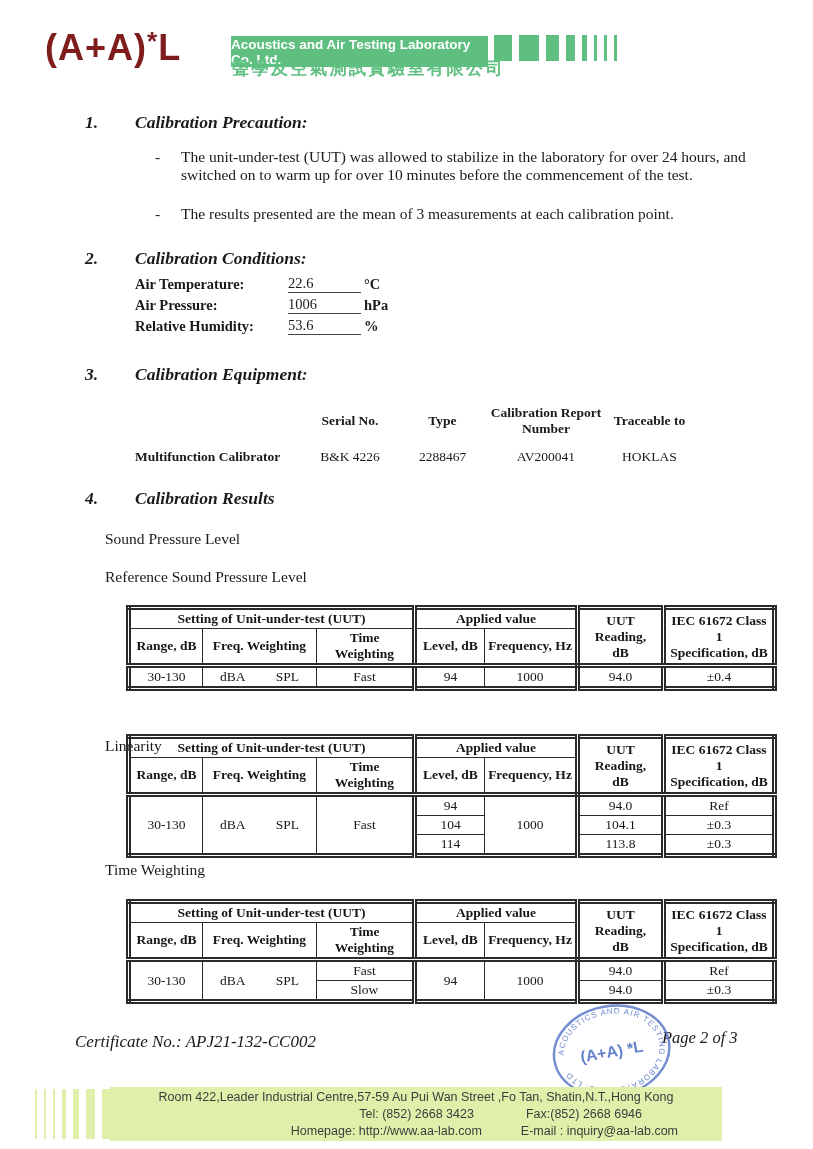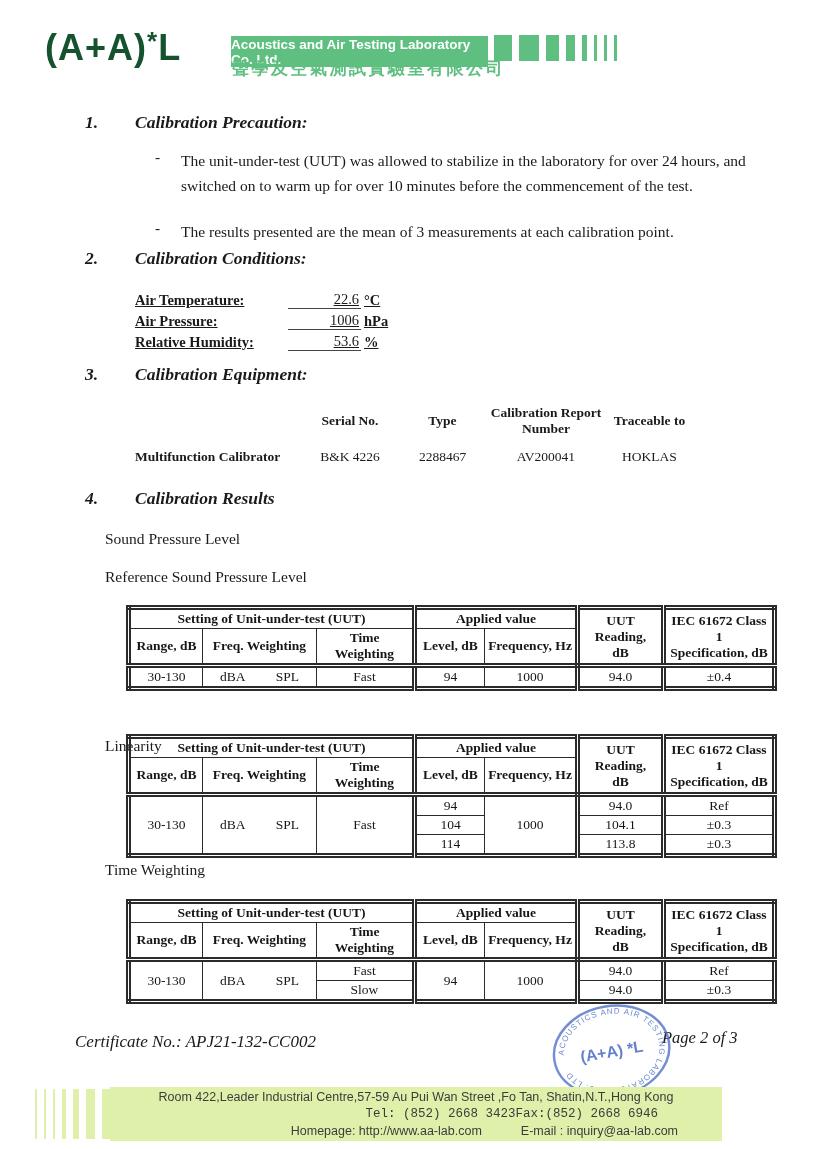--- a/index.html
+++ b/index.html
@@ -11,21 +11,21 @@
     margin: 0 auto;
     background: #ffffff;
     font-family: "Liberation Serif", serif;
     color: #1a1a1a;
     overflow: hidden;
   }
   
   .logo {
     position: absolute; left: 45px; top: 26px;
     font-family: "Liberation Sans", sans-serif;
-    font-weight: bold; font-size: 36px; color: #14532d; letter-spacing: 1px;
+    font-weight: bold; font-size: 36px; color: #7f1d1d; letter-spacing: 1px;
   }
   .logo .star { font-size: 26px; vertical-align: 10px; }
   .en-bar {
     position: absolute; left: 231px; top: 36px; width: 257px; height: 31px;
     background: #5fbf80; color: #ffffff;
     font-family: "Liberation Sans", sans-serif; font-weight: bold; font-size: 13.5px;
     display: flex; align-items: center; justify-content: center;
   }
   .zh-name {
     position: absolute; left: 232px; top: 57px;
@@ -35,26 +35,26 @@
   .hstripes { position: absolute; left: 494px; top: 35px; height: 26px; display: flex; gap: 7px; align-items: stretch; }
   .hstripes i { display: block; background: #5fbf80; }
   
   .sec-head { position: absolute; display: flex; font-weight: bold; font-style: italic; font-size: 17.5px; }
   .sec-head .num { width: 50px; }
   .body-text { font-size: 15.5px; }
   
   .bullets { position: absolute; left: 155px; top: 148px; width: 648px; }
   .bullet { display: flex; gap: 16px; margin-bottom: 21px; }
   .bullet .dash { width: 10px; }
-  .bullet p { flex: 1; line-height: 25px; }
-  
-  .conds { position: absolute; left: 135px; top: 288px; text-decoration: underline; }
+  .bullet p { flex: 1; line-height: 18px; }
+  
+  .conds { position: absolute; left: 135px; top: 272px; }
   .cond-row { display: flex; align-items: flex-end; height: 21px; font-size: 14.5px; }
   .cond-row .lbl { width: 153px; font-weight: bold; }
-  .cond-row .val { width: 73px; text-align: right; border-bottom: 1px solid #444; padding-right: 2px; }
+  .cond-row .val { width: 73px; text-align: left; border-bottom: 1px solid #444; padding-right: 2px; }
   .cond-row .unit { font-weight: bold; margin-left: 3px; }
   
   .equip { position: absolute; left: 135px; top: 400px; display: grid;
            grid-template-columns: 170px 90px 95px 112px 95px; font-size: 13.5px; }
   .equip .hd { font-weight: bold; text-align: center; display: flex; align-items: center; justify-content: center; min-height: 42px; line-height: 16px; }
   .equip .dt { text-align: center; margin-top: 7px; }
   .equip .dt.name { text-align: left; font-weight: bold; }
   
   .sub-label { position: absolute; left: 105px; font-size: 15.5px; }
   
@@ -74,21 +74,21 @@
   .cert-line { position: absolute; left: 75px; top: 1032px; font-style: italic; font-size: 17px; }
   .page-label { position: absolute; left: 662px; top: 1028px; font-style: italic; font-size: 16.5px; }
   .stamp { position: absolute; left: 546px; top: 998px; transform: rotate(-10deg); opacity: 0.9; }
   .footer-bar {
     position: absolute; left: 110px; top: 1087px; width: 612px; height: 54px;
     background: #dff0ab; color: #3c3c3c;
     font-family: "Liberation Sans", sans-serif; font-size: 12.5px;
     padding-top: 2px; line-height: 17px;
   }
   .footer-bar .l1 { text-align: center; }
-  .footer-bar .l2 { display: flex; justify-content: flex-end; padding-right: 64px; font-family: Liberation Mono, monospace; }
+  .footer-bar .l2 { display: flex; justify-content: flex-end; gap: 52px; padding-right: 80px; }
   .footer-bar .l3 { display: flex; justify-content: flex-end; gap: 39px; padding-right: 44px; }
   .fstripes { position: absolute; left: 35px; top: 1089px; height: 50px; display: flex; gap: 7px; align-items: stretch; }
   .fstripes i { display: block; background: #dff0ab; }
 </style>
 </head>
 <body>
 
 <div class="page">
 
   <div class="logo"><span>(A+A)</span><span class="star">*</span><span>L</span></div>

